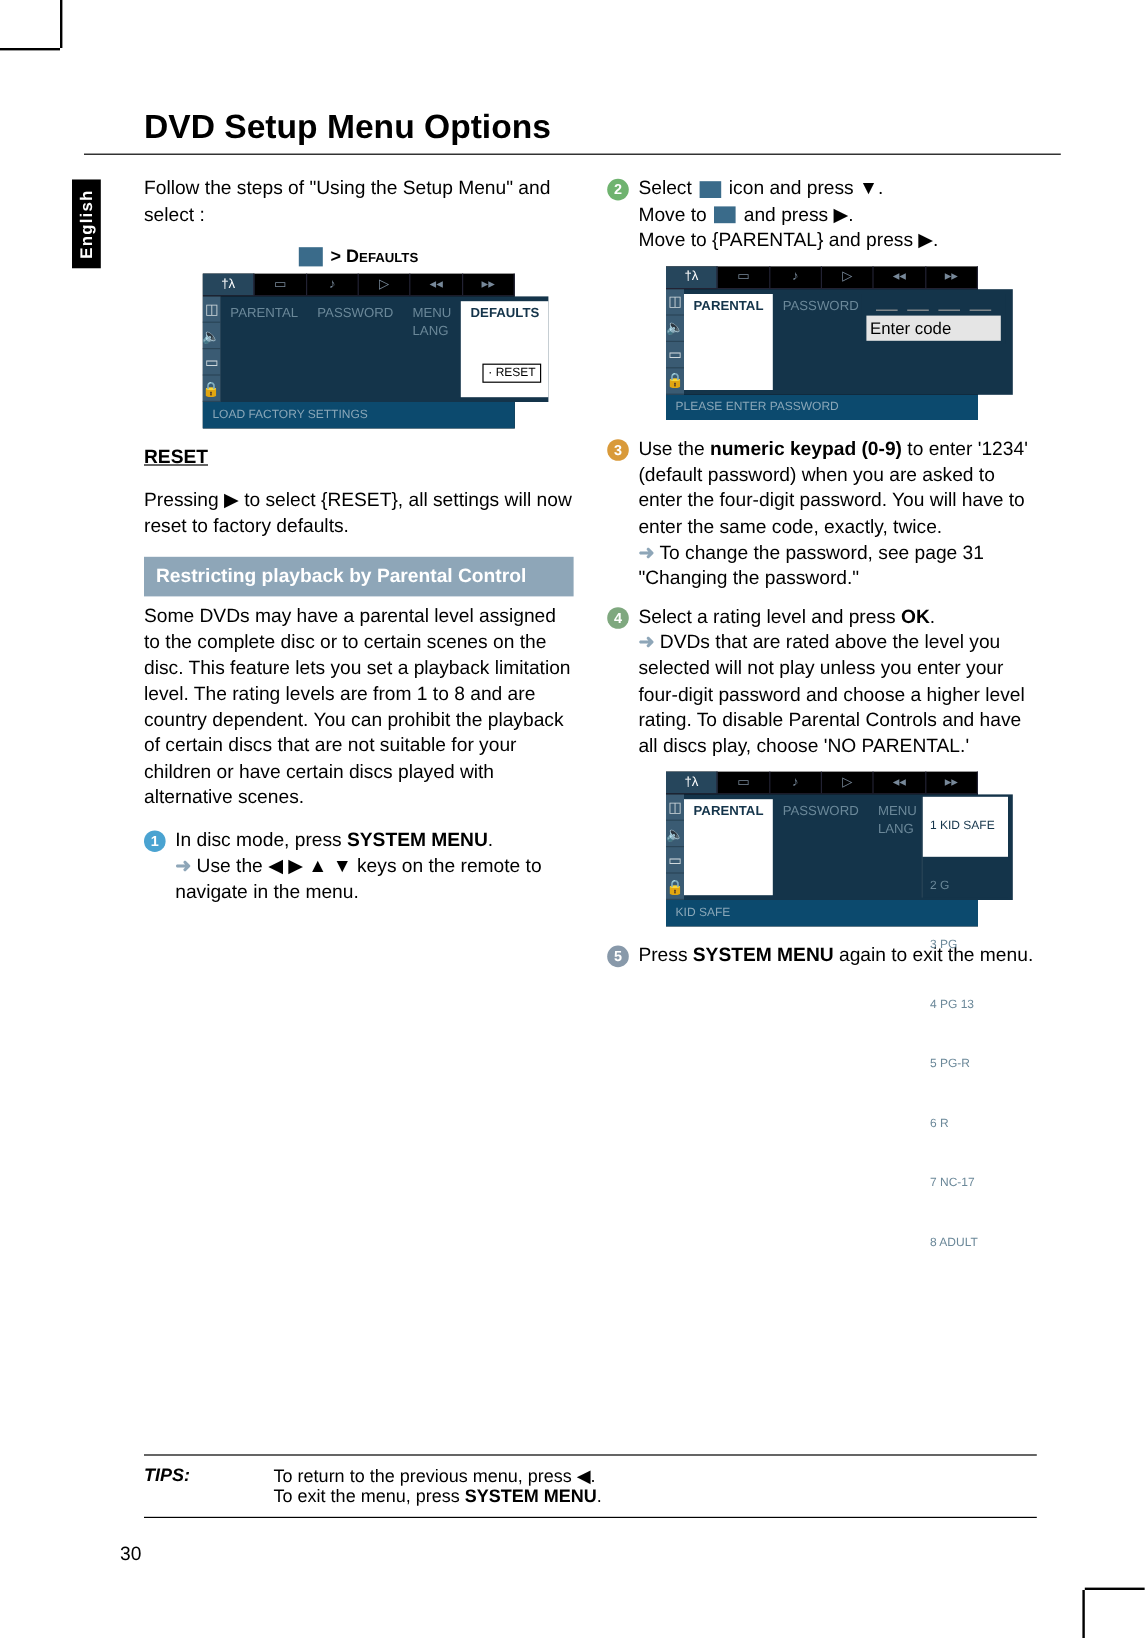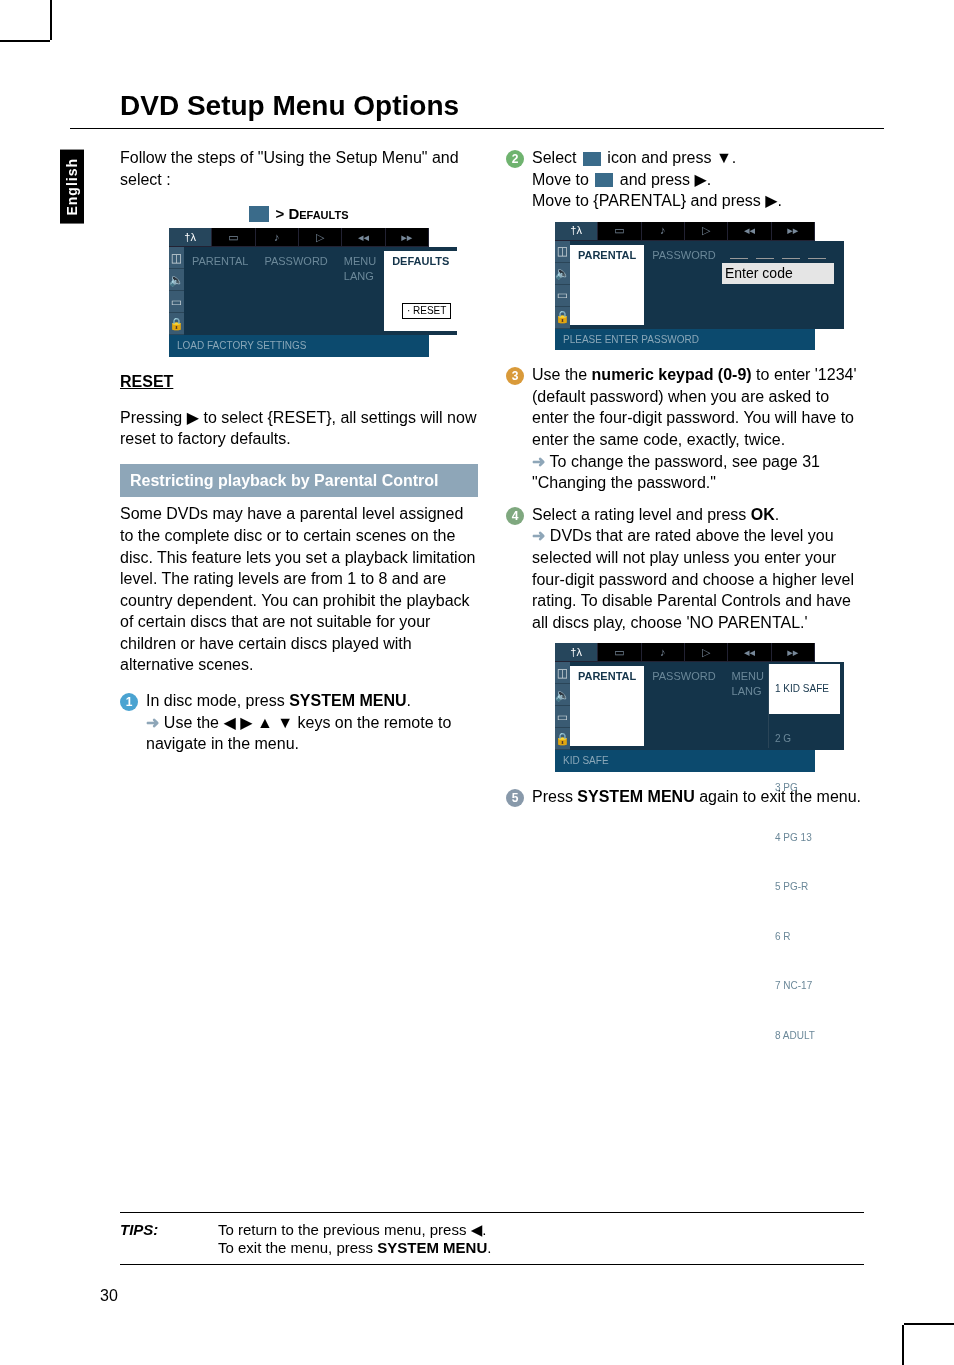--- a/index.html
+++ b/index.html
@@ -52,21 +52,21 @@
   .list .li.act { background:#fff; color:#14344a; font-weight:bold; }
   .popup2 { position:absolute; right:4px; top:2px; bottom:2px; width:72px; background:#14344a; color:#6b8899; font-size:10px; border-left:1px solid #2a4558; }
   .popup2 .pi { padding:18px 6px; }
   .popup2 .pi.sel { background:#fff; color:#14344a; }
   .status { background:#0c4a6e; color:#8aa7b8; font-size:10px; padding:4px 8px; }
   .underline-fields { display:flex; gap:8px; padding:0 8px; height:14px; align-items:center; }
   .underline-fields span { border-bottom:1px solid #999; width:18px; height:10px; display:inline-block; }
 
   .reset-box { position:absolute; right:-50px; top:46px; background:#fff; color:#000; padding:0 2px; font-size:10px; }
 
-  .tips { position:absolute; bottom:100px; left:120px; right:90px; border-top:1px solid #000; border-bottom:1px solid #000; padding:8px 0; font-size:15px; display:flex; gap:38px; }
+  .tips { position:absolute; bottom:100px; left:120px; right:90px; border-top:1px solid #000; border-bottom:1px solid #000; padding:8px 0; font-size:15px; display:flex; gap:48px; }
   .tips .lbl { font-style: italic; font-weight:bold; width:60px; }
   .pagenum { position:absolute; bottom:60px; left:100px; font-size:16px; }
 
   .icon-inline { display:inline-block; width:18px; height:14px; background:#3a6b8a; vertical-align:middle; margin:0 2px; }
 </style>
 </head>
 <body>
 
 <div class="page">
   <div class="crop-tl"></div>

